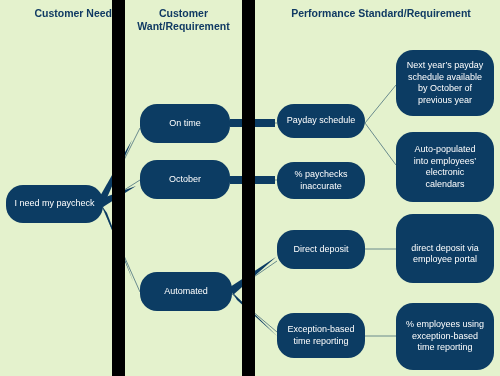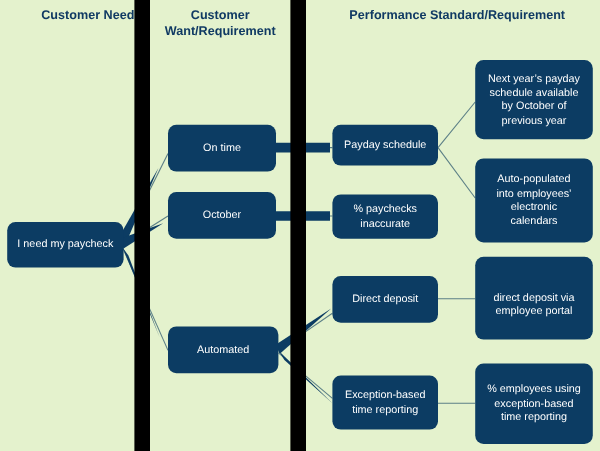--- a/index.html
+++ b/index.html
@@ -32,21 +32,21 @@
     line-height: 13px;
     text-align: center;
   }
   #header-customer-need { left: 0px; top: 7px; width: 112px; text-align: right; }
   #header-customer-want { left: 125px; top: 7px; width: 117px; }
   #header-performance   { left: 255px; top: 7px; width: 218px; margin-left: 17px; }
 
   .node {
     position: absolute;
     background: #0c3c63;
-    border-radius: 7px;
+    border-radius: 17px;
     color: #ffffff;
     font-size: 9px;
     line-height: 11.5px;
     text-align: center;
     display: flex;
     align-items: center;
     justify-content: center;
     padding: 2px 5px;
     box-sizing: border-box;
   }

